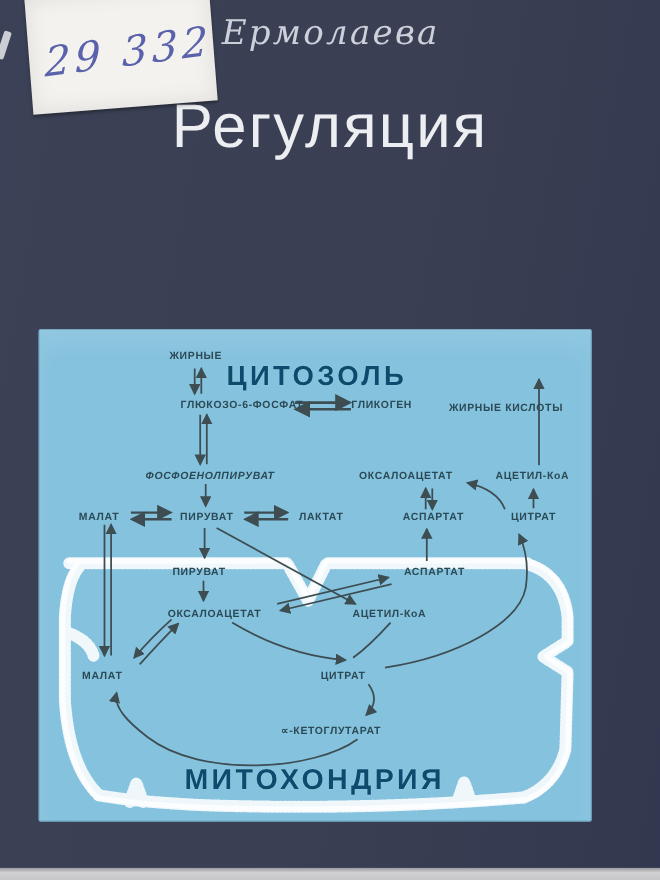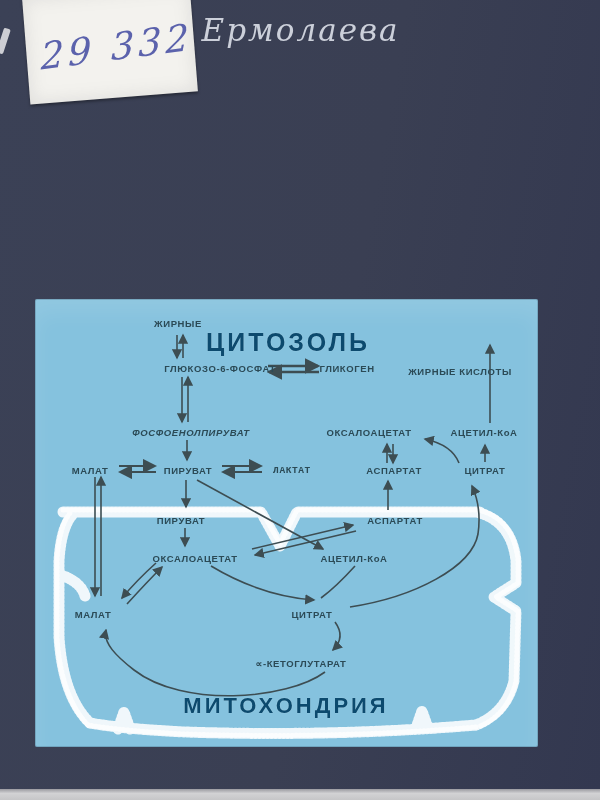--- a/index.html
+++ b/index.html
@@ -44,39 +44,40 @@
     font-size:9.5px; font-weight:bold; letter-spacing:.6px;
     color:#2b4a56; white-space:nowrap; z-index:3;
   }
   .comp{
     position:absolute; transform:translateX(-50%); z-index:3;
     font-weight:bold; color:#0c4a6e;
     letter-spacing:3px; white-space:nowrap;
     text-shadow:0 0 1px rgba(255,255,255,.5);
   }
   .comp.cyt{font-size:25px;}
-  .comp.mit{font-size:22px;}
+  .comp.mit{font-size:26px;}
   
   .scan-edge{position:absolute; left:0; bottom:0; width:600px; height:11px;
     background:linear-gradient(#9a9aa0,#d2d2d4 40%,#c6c6c8);}
 </style>
 </head>
 <body>
 
 <div class="page">
 
   <div class="speck"></div>
 
   <div class="author">Л. Ермолаева</div>
 
   <div class="lib-label">
     <span class="lib-num">29 332</span>
   </div>
 
   <div class="title">
+    <div>Регуляция</div>
   </div>
 
   <div class="panel">
 
     <svg width="503" height="448" viewBox="0 0 503 448">
       <defs>
         <marker id="ah" viewBox="0 0 10 10" refX="8.5" refY="5" markerWidth="6.5" markerHeight="6.5" orient="auto-start-reverse">
           <path d="M0,0 L10,5 L0,10 z" fill="#3d4d52"></path>
         </marker>
       </defs>
@@ -160,21 +161,21 @@
 
     <span class="n" style="left:143px; top:19px;">ЖИРНЫЕ</span>
     <span class="n" style="left:425px; top:19px;margin-top:48px;">ЖИРНЫЕ КИСЛОТЫ</span>
     <span class="n" style="left:153px; top:64px;margin-left:32px;">ГЛЮКОЗО-6-ФОСФАТ</span>
     <span class="n" style="left:312px; top:64px;">ГЛИКОГЕН</span>
     <span class="n" style="left:156px; top:128px;font-style:italic;">ФОСФОЕНОЛПИРУВАТ</span>
     <span class="n" style="left:334px; top:128px;">ОКСАЛОАЦЕТАТ</span>
     <span class="n" style="left:449px; top:128px;">АЦЕТИЛ-КоА</span>
     <span class="n" style="left:55px; top:166px;">МАЛАТ</span>
     <span class="n" style="left:153px; top:166px;">ПИРУВАТ</span>
-    <span class="n" style="left:257px; top:166px;font-family:Liberation Mono, monospace;">ЛАКТАТ</span>
+    <span class="n" style="left:257px; top:166px;">ЛАКТАТ</span>
     <span class="n" style="left:359px; top:166px;">АСПАРТАТ</span>
     <span class="n" style="left:450px; top:166px;">ЦИТРАТ</span>
 
     <span class="n" style="left:146px; top:216px;">ПИРУВАТ</span>
     <span class="n" style="left:360px; top:216px;">АСПАРТАТ</span>
     <span class="n" style="left:160px; top:254px;">ОКСАЛОАЦЕТАТ</span>
     <span class="n" style="left:319px; top:254px;">АЦЕТИЛ-КоА</span>
     <span class="n" style="left:58px; top:310px;">МАЛАТ</span>
     <span class="n" style="left:277px; top:310px;">ЦИТРАТ</span>
     <span class="n" style="left:266px; top:359px;">∝-КЕТОГЛУТАРАТ</span>

